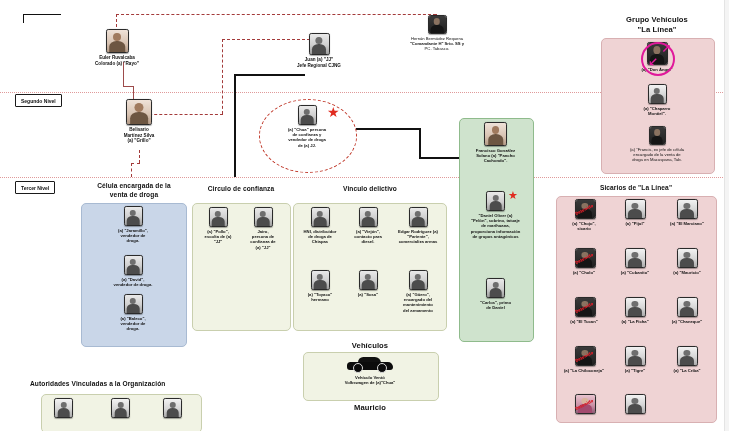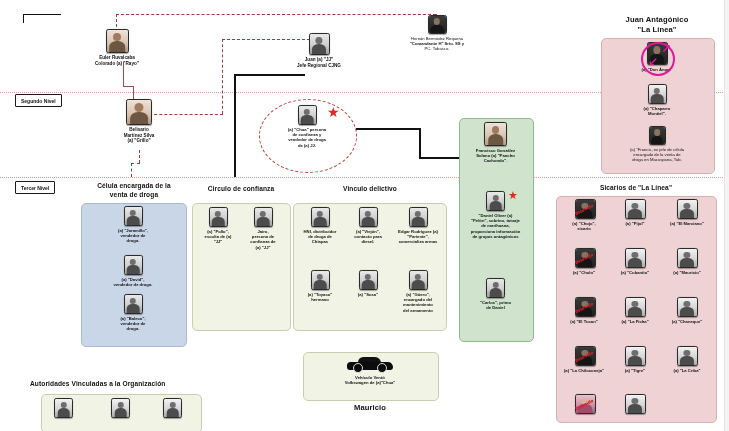--- a/index.html
+++ b/index.html
@@ -166,21 +166,21 @@
         <div class="head"></div>
         <div class="body"></div>
     </div>
     <div class="cap sm" style="margin-top:2px;">(a) "Chua" persona</div>
     <div class="cap sm">de confianza y</div>
     <div class="cap sm">vendedor de droga</div>
     <div class="cap sm">de (a) JJ.</div>
   </div>
   <div class="star" style="left:327px;top:105px;">★</div>
 
-  <div class="hdr" style="position:absolute;left:597px;top:15px;width:120px;">Juan Antagónico</div>
+  <div class="hdr" style="position:absolute;left:597px;top:15px;width:120px;">Grupo Vehículos</div>
   <div class="hdr" style="position:absolute;left:597px;top:25px;width:120px;">"La Línea"</div>
 
   <div class="card rose" style="left:601px;top:38px;width:112px;height:134px;"></div>
 
   <div class="abs" style="left:605px;top:42px;width:104px;">
     <div class="ph dark" style="width:19px;height:21px;margin:0 auto;">
       <div class="sky"></div>
         <div class="head"></div>
         <div class="body"></div>
     </div>
@@ -362,20 +362,21 @@
       <div class="sky"></div>
         <div class="head"></div>
         <div class="body"></div>
     </div>
     <div class="cap sm" style="margin-top:2px;white-space:pre-line;">(a) "Güero",
 encargado del
 mantenimiento
 del armamento</div>
   </div>
 
+  <div class="hdr" style="position:absolute;left:300px;top:341px;width:140px;">Vehículos</div>
   <div class="card green" style="left:303px;top:352px;width:134px;height:47px;"></div>
   <div class="abs" style="left:307px;top:356px;width:126px;">
     <div class="car">
       <div class="roof"></div>
         <div class="bodyc"></div>
         <div class="wa"></div>
         <div class="wb"></div>
     </div>
     <div class="cap sm" style="margin-top:2px;white-space:pre-line;">Vehículo Ventó
 Volkswagen de (a)"Chua"</div>

